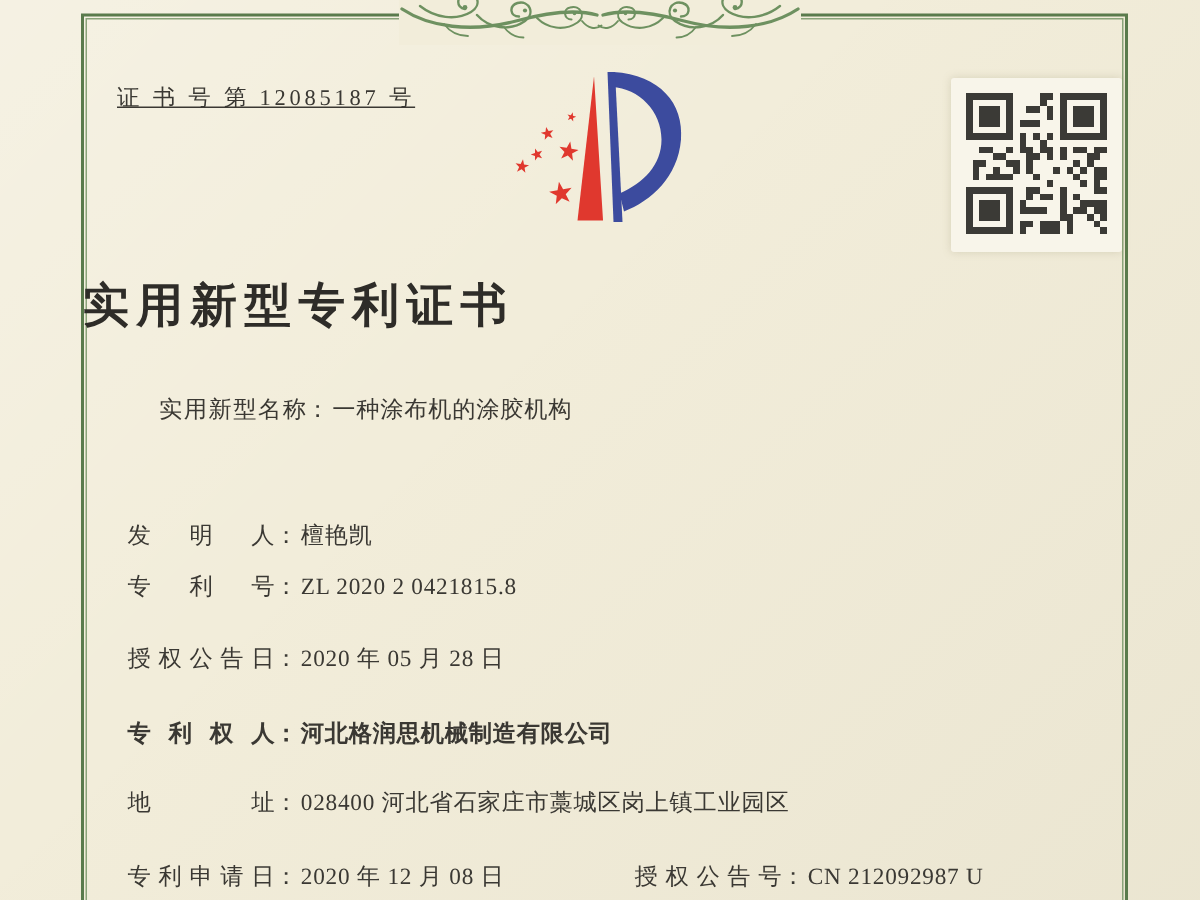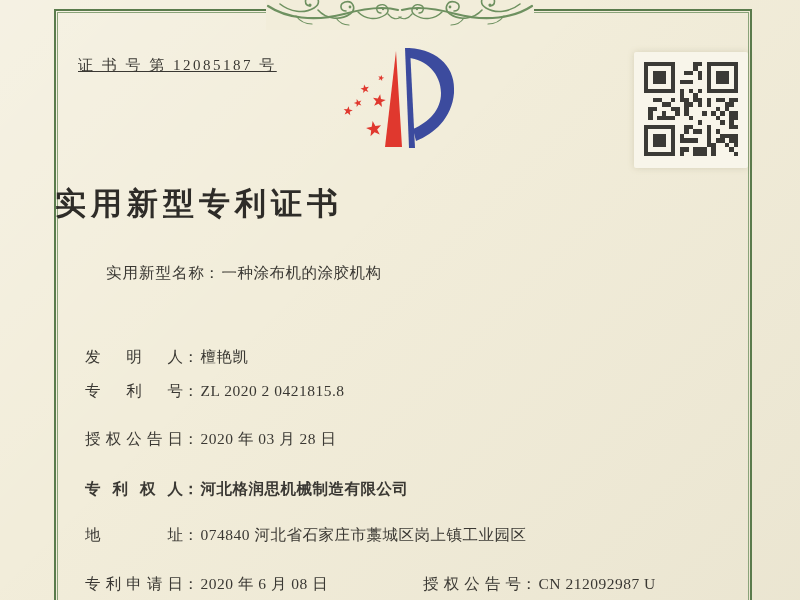--- a/index.html
+++ b/index.html
@@ -327,27 +327,27 @@
 <div class="field-row row-1">
   <span class="label">实用新型名称</span><span class="colon">：</span><span class="value">一种涂布机的涂胶机构</span>
 </div>
 <div class="field-row row-2">
   <span class="label">发明人</span><span class="colon">：</span><span class="value">檀艳凯</span>
 </div>
 <div class="field-row row-3">
   <span class="label">专利号</span><span class="colon">：</span><span class="value">ZL 2020 2 0421815.8</span>
 </div>
 <div class="field-row row-4">
-  <span class="label">授权公告日</span><span class="colon">：</span><span class="value">2020 年 03 月 28 日</span>
+  <span class="label">授权公告日</span><span class="colon">：</span><span class="value">2020 年 05 月 28 日</span>
 </div>
 <div class="field-row row-5">
   <span class="label">专利权人</span><span class="colon">：</span><span class="value">河北格润思机械制造有限公司</span>
 </div>
 <div class="field-row row-6">
-  <span class="label">地址</span><span class="colon">：</span><span class="value">074840 河北省石家庄市藁城区岗上镇工业园区</span>
+  <span class="label">地址</span><span class="colon">：</span><span class="value">028400 河北省石家庄市藁城区岗上镇工业园区</span>
 </div>
 
 <div class="field-row footer-row-left">
-  <span class="label">专利申请日</span><span class="colon">：</span><span class="value">2020 年 6 月 08 日</span>
+  <span class="label">专利申请日</span><span class="colon">：</span><span class="value">2020 年 12 月 08 日</span>
 </div>
 <div class="field-row footer-row-right">
   <span class="label">授权公告号</span><span class="colon">：</span><span class="value">CN 212092987 U</span>
 </div>
 
 </body></html>

